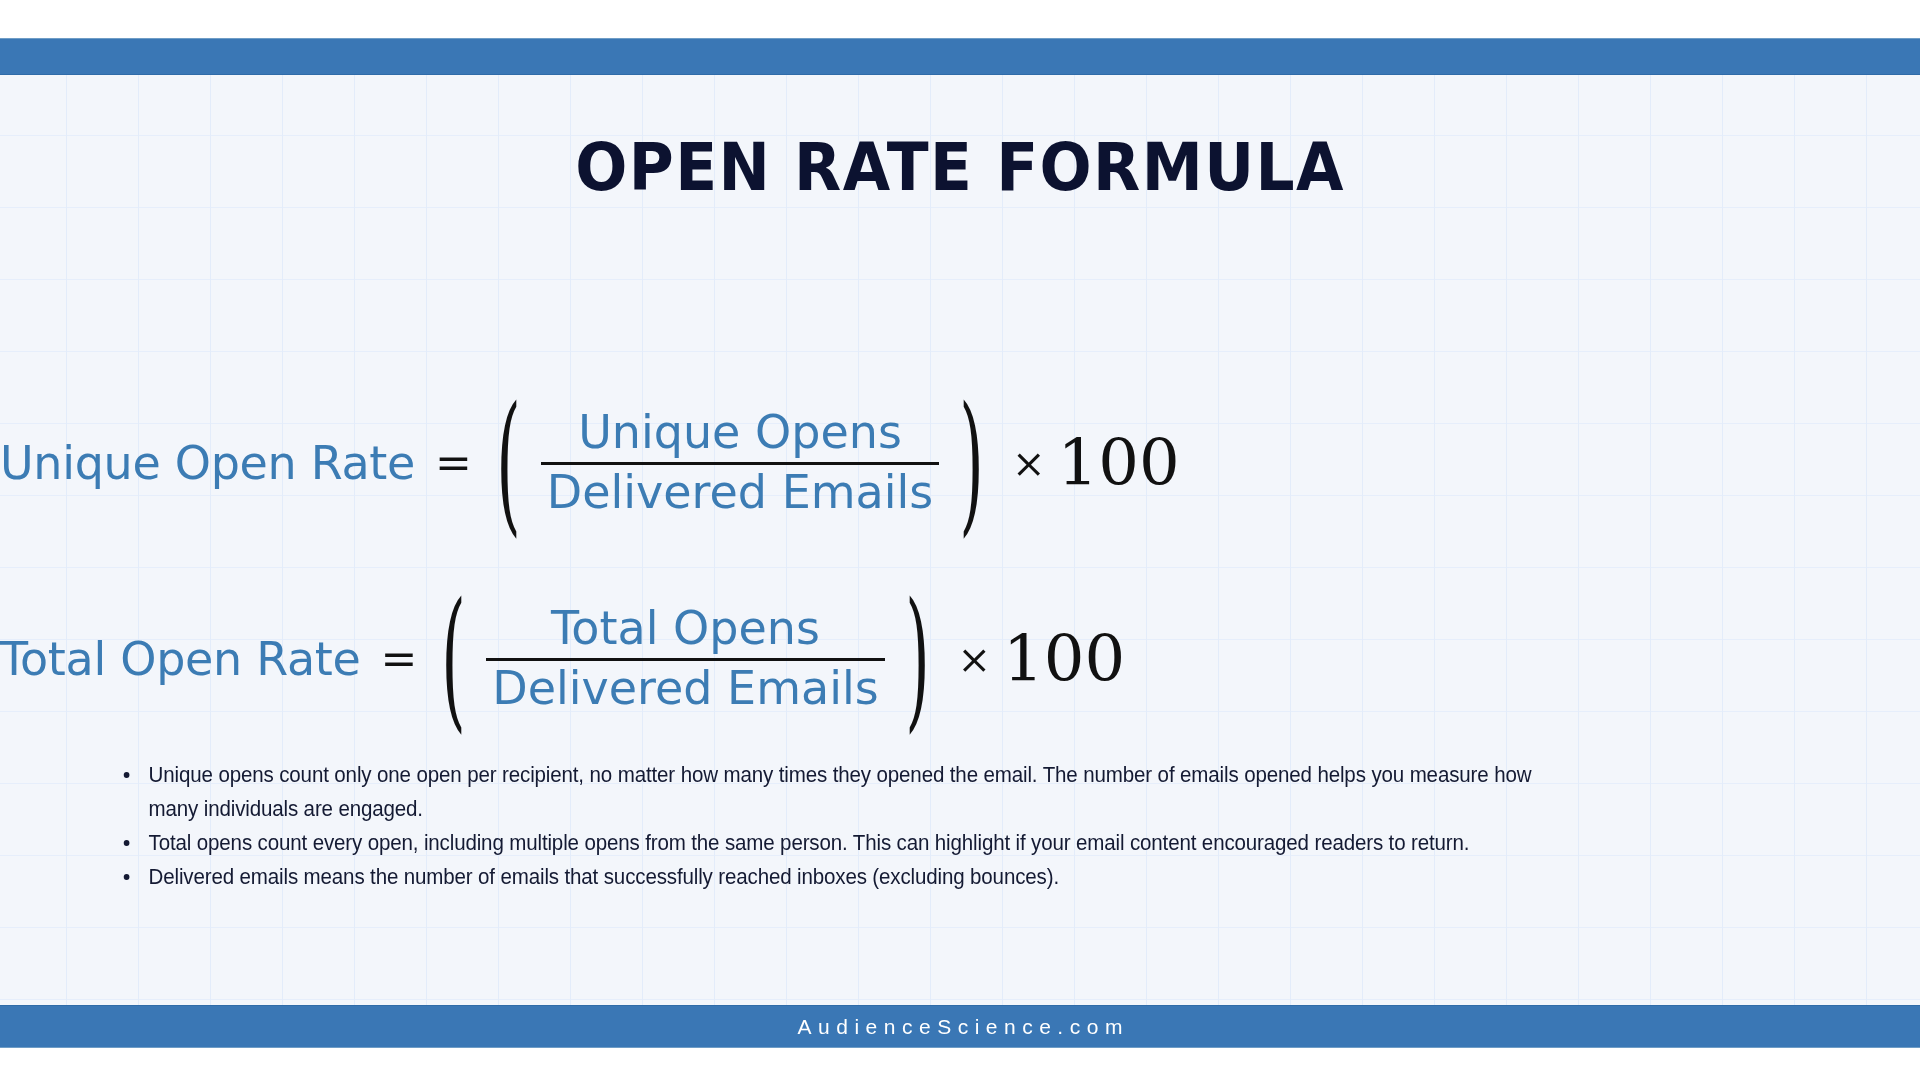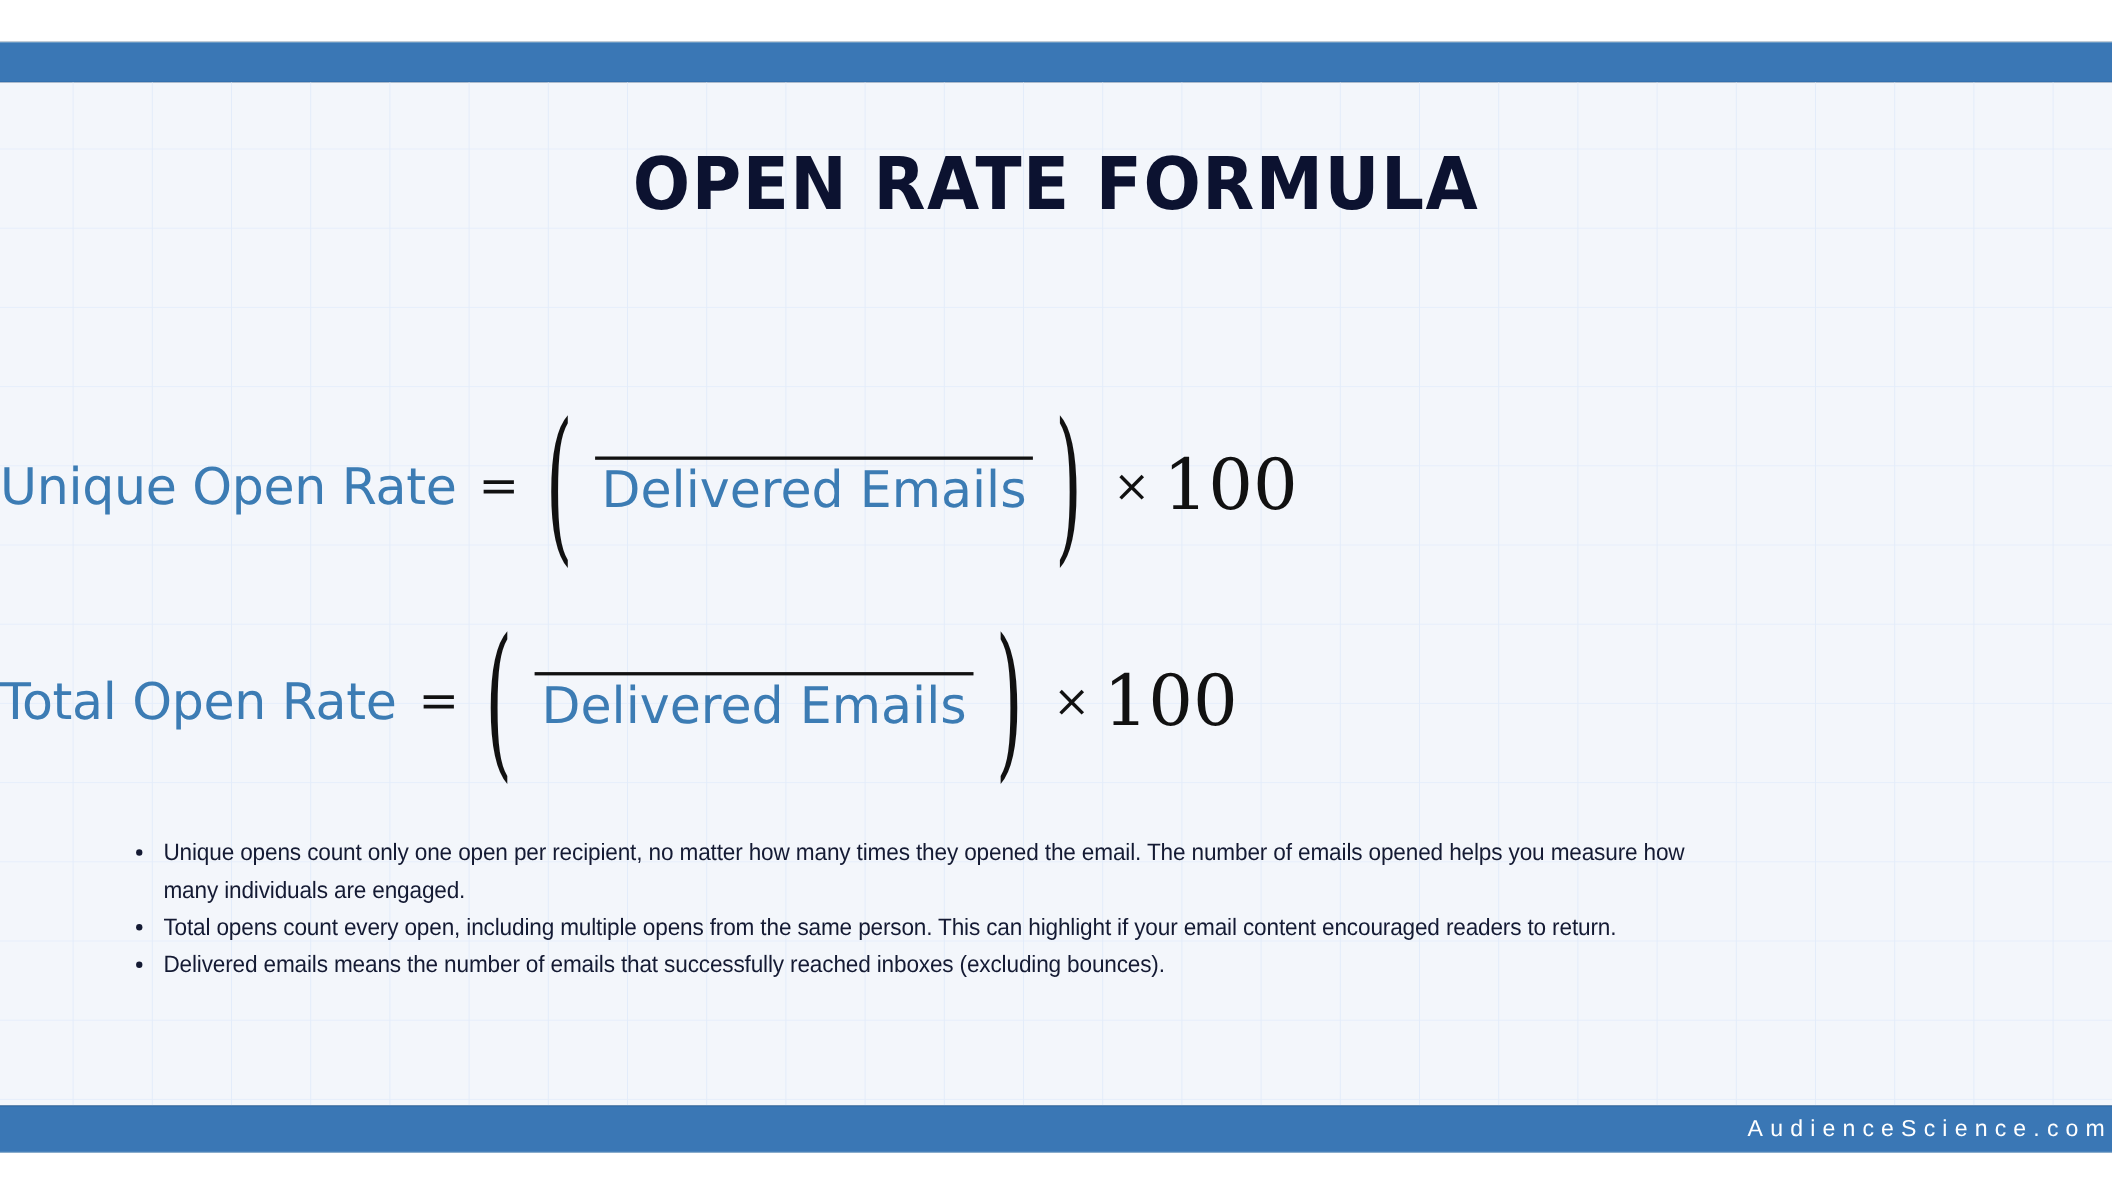--- a/index.html
+++ b/index.html
@@ -175,21 +175,21 @@
   
   .footer-bar {
     position: absolute;
     left: 0; top: 1005px;
     width: 1920px; height: 43px;
     background: #3a77b5;
     border-top: 1px solid #2f6ba8;
     border-bottom: 1px solid #6f9dc6;
     display: flex;
     align-items: center;
-    justify-content: flex-end;
+    justify-content: center;
   }
   .footer-text {
     color: #ffffff;
     font-family: "Liberation Sans", sans-serif;
     font-size: 21px;
     letter-spacing: 6.5px;
     font-weight: 400;
     text-indent: 6.5px;
   }
   .bottom-strip {
@@ -209,33 +209,35 @@
 
   <div class="body-area">
 
     <h1 class="title">OPEN RATE FORMULA</h1>
 
     <div class="formula-block" id="formula-1">
       <span class="f-label">Unique Open Rate</span>
       <span class="f-equals">=</span>
       <span class="paren paren-left">(</span>
       <span class="fraction">
+        <span class="frac-num">Unique Opens</span>
         <span class="frac-bar"></span>
         <span class="frac-den">Delivered Emails</span>
       </span>
       <span class="paren paren-right">)</span>
       <span class="f-times">×</span>
       <span class="f-hundred">100</span>
     </div>
 
     <div class="formula-block" id="formula-2">
       <span class="f-label">Total Open Rate</span>
       <span class="f-equals">=</span>
       <span class="paren paren-left">(</span>
       <span class="fraction">
+        <span class="frac-num">Total Opens</span>
         <span class="frac-bar"></span>
         <span class="frac-den">Delivered Emails</span>
       </span>
       <span class="paren paren-right">)</span>
       <span class="f-times">×</span>
       <span class="f-hundred">100</span>
     </div>
 
     <div class="bullets">
       <div class="bullet-item justify" id="bullet-0">

